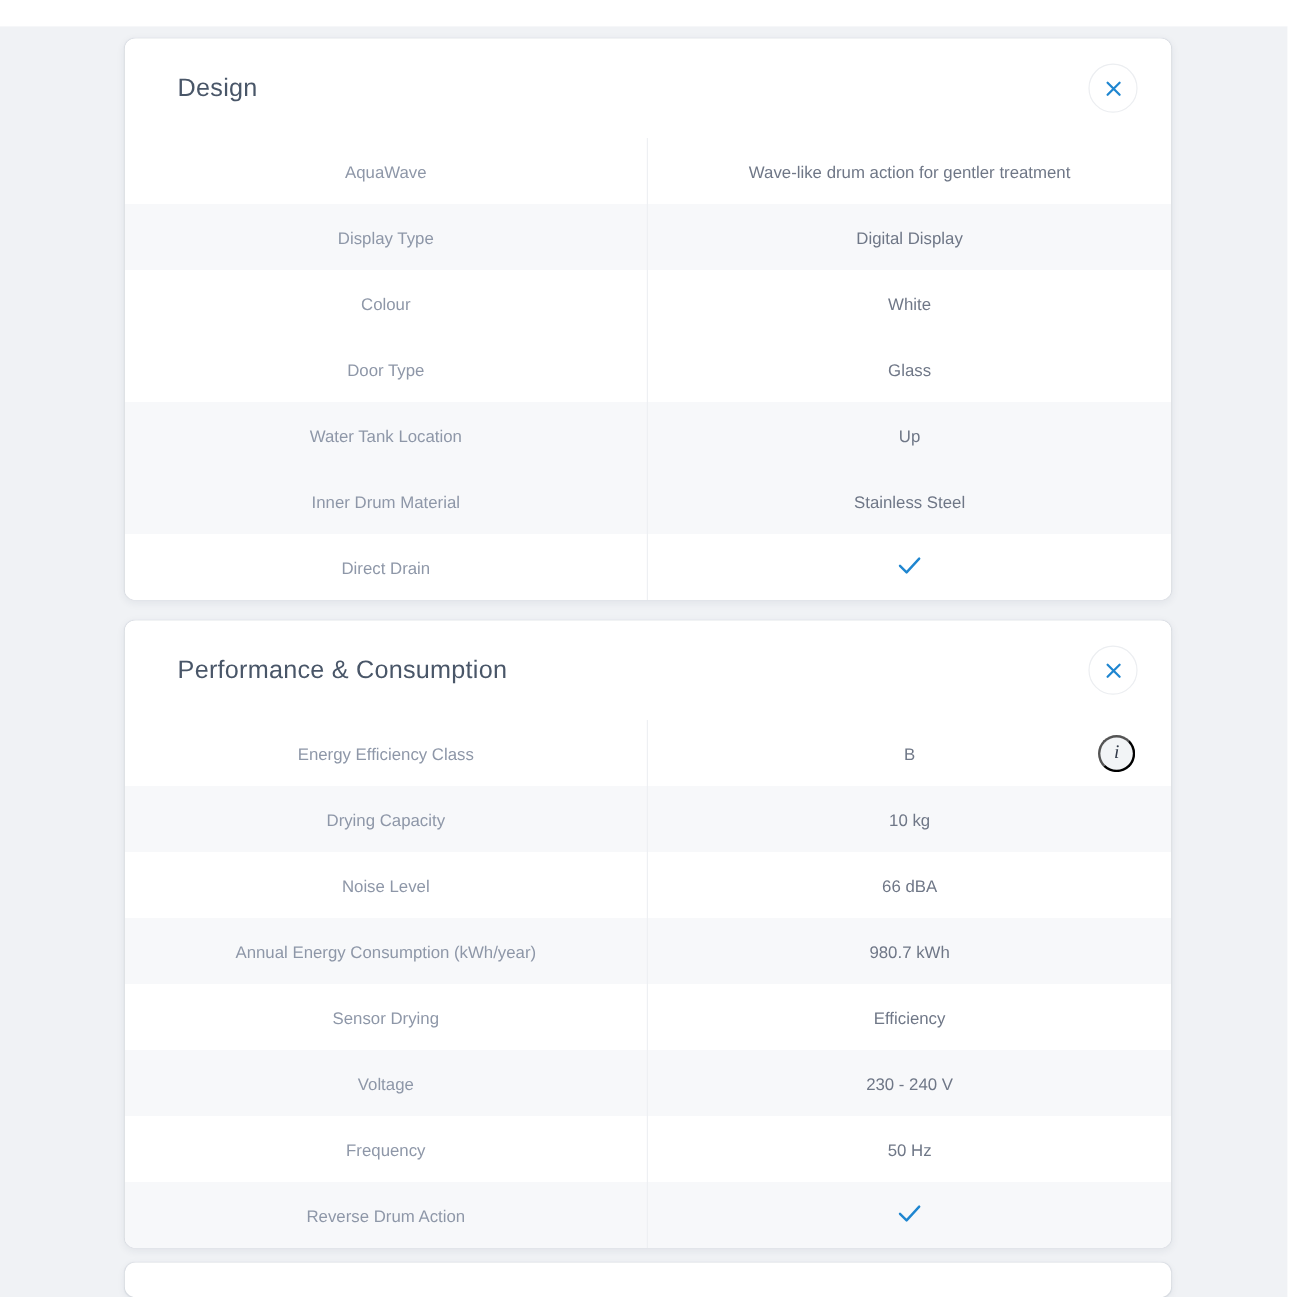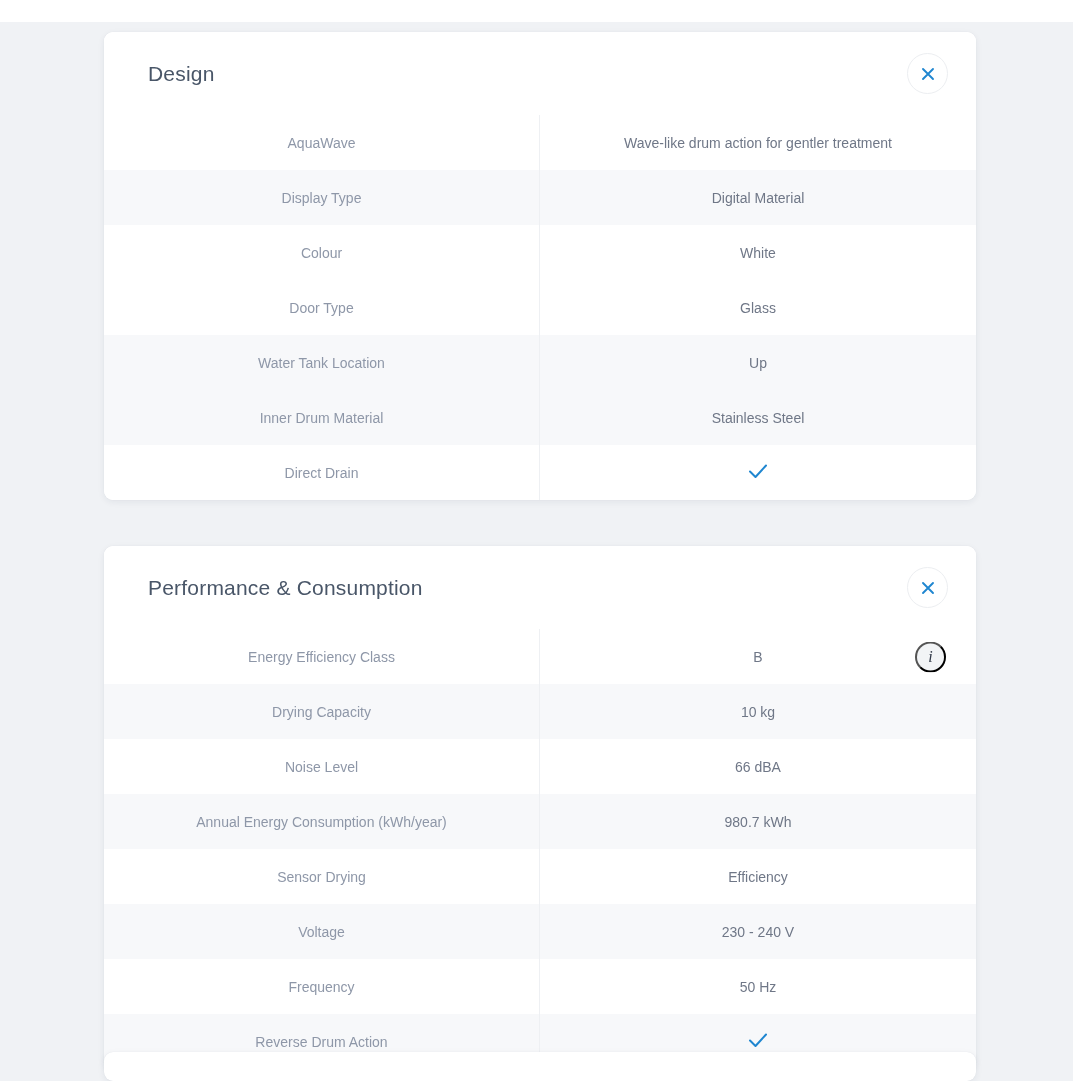--- a/index.html
+++ b/index.html
@@ -57,21 +57,21 @@
     left: 104px;
     width: 872px;
     background: #ffffff;
     border-radius: 9px;
     box-shadow: 0 2px 7px rgba(32, 45, 77, 0.07),
                 0 0 1px rgba(32, 45, 77, 0.10);
     overflow: hidden;
   }
 
   #card-design    { top: 32px; }
-  #card-perf      { top: 546px; }
+  #card-perf      { top: 517px; }
   #card-third     { top: 1052px; height: 29px; }
 
   .card-header {
     height: 83px;
     display: flex;
     align-items: center;
     justify-content: space-between;
     padding: 0 28px 0 44px;
     background: #ffffff;
   }
@@ -179,21 +179,21 @@
     </div>
     <div class="spec-table">
 
       <div class="spec-row shade-white">
         <div class="spec-label">AquaWave</div>
         <div class="spec-value">Wave-like drum action for gentler treatment</div>
       </div>
 
       <div class="spec-row shade-gray">
         <div class="spec-label">Display Type</div>
-        <div class="spec-value">Digital Material</div>
+        <div class="spec-value">Digital Display</div>
       </div>
 
       <div class="spec-row shade-white">
         <div class="spec-label">Colour</div>
         <div class="spec-value">White</div>
       </div>
 
       <div class="spec-row shade-white">
         <div class="spec-label">Door Type</div>
         <div class="spec-value">Glass</div>

